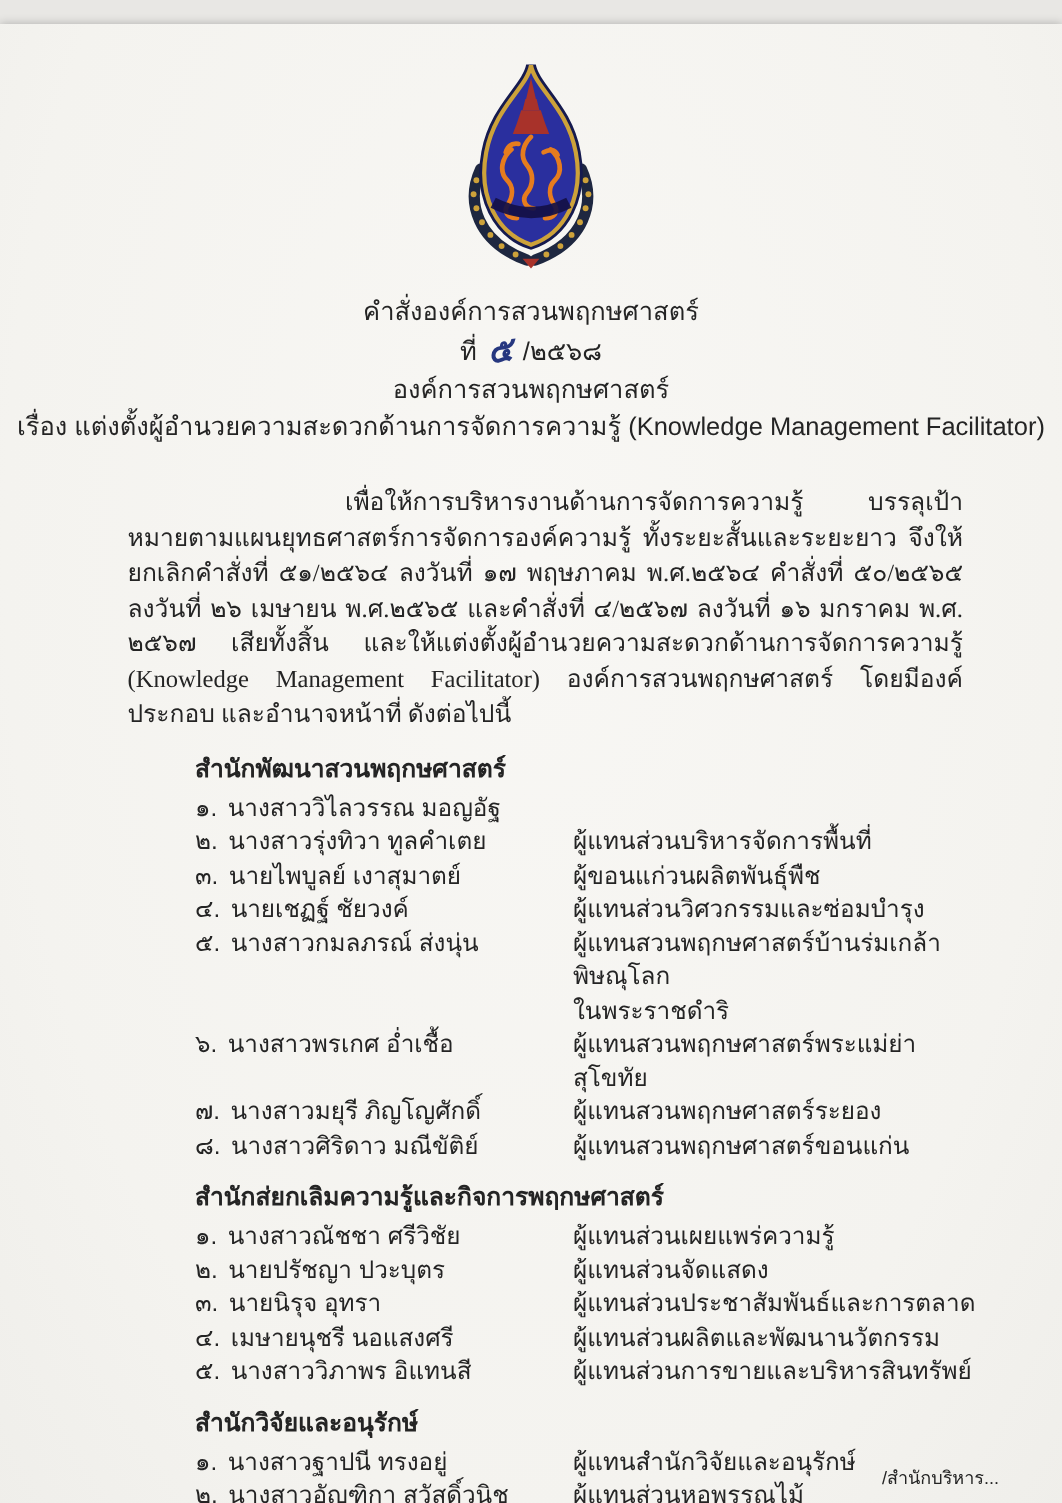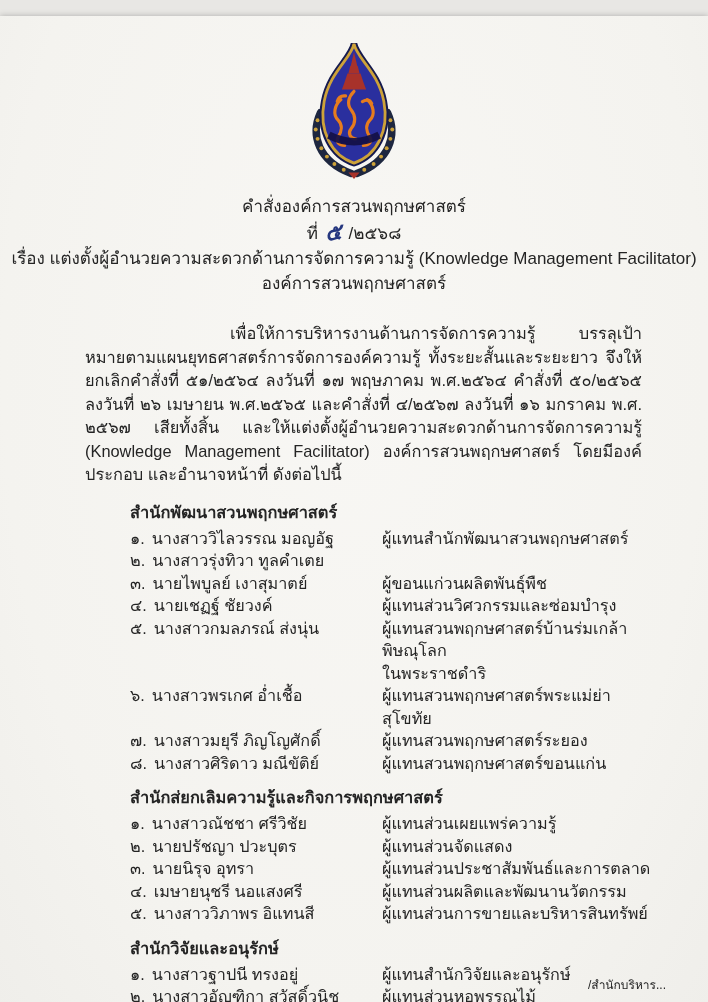--- a/index.html
+++ b/index.html
@@ -21,20 +21,21 @@
     display:inline-block;
     font-size:22px; font-weight:700; font-style:italic;
     transform:rotate(-8deg);
     position:relative; top:1px;
   }
   .body-par{
     margin:26px 66px 0 85px;
     font-size:16.4px; line-height:23.5px;
     text-indent:145px;
     text-align:justify;
+    font-family:Liberation Serif, serif;
   }
   .sections{ margin:12px 0 0 130px; }
   .section{ margin-top:10px; }
   .section-heading{
     font-weight:700; 
     font-size:16.4px; line-height:26px; margin-bottom:2px;
   }
   .member-row{ display:flex; align-items:flex-start; font-size:16.2px; line-height:22.5px; }
   .member-left{ width:252px; display:flex; gap:7px; flex:0 0 auto; }
   .member-num{ flex:0 0 auto; }
@@ -99,42 +100,42 @@
       </svg>
     </div>
 
     <div class="title-block">
       <div>คำสั่งองค์การสวนพฤกษศาสตร์</div>
       <div class="doc-no-line">
         <span>ที่</span>
         <span class="handwritten" id="handwritten-no" style="color: rgb(38, 55, 127);">๕</span>
         <span>/๒๕๖๘</span>
       </div>
+      <div>องค์การสวนพฤกษศาสตร์</div>
       <div>เรื่อง แต่งตั้งผู้อำนวยความสะดวกด้านการจัดการความรู้ (Knowledge Management Facilitator)</div>
-      <div>องค์การสวนพฤกษศาสตร์</div>
     </div>
   </div>
 
   <p class="body-par">เพื่อให้การบริหารงานด้านการจัดการความรู้ บรรลุเป้าหมายตามแผนยุทธศาสตร์การจัดการองค์ความรู้ ทั้งระยะสั้นและระยะยาว จึงให้ยกเลิกคำสั่งที่ ๕๑/๒๕๖๔ ลงวันที่ ๑๗ พฤษภาคม พ.ศ.๒๕๖๔ คำสั่งที่ ๕๐/๒๕๖๕ ลงวันที่ ๒๖ เมษายน พ.ศ.๒๕๖๕ และคำสั่งที่ ๔/๒๕๖๗ ลงวันที่ ๑๖ มกราคม พ.ศ. ๒๕๖๗ เสียทั้งสิ้น และให้แต่งตั้งผู้อำนวยความสะดวกด้านการจัดการความรู้ (Knowledge Management Facilitator) องค์การสวนพฤกษศาสตร์ โดยมีองค์ประกอบ และอำนาจหน้าที่ ดังต่อไปนี้</p>
 
   <div class="sections" id="sections">
       <div class="section">
         <div class="section-heading">สำนักพัฒนาสวนพฤกษศาสตร์</div>
         <div class="member-row">
           <div class="member-left">
             <span class="member-num">๑.</span>
             <span>นางสาววิไลวรรณ มอญอัฐ</span>
           </div>
-          <div class="member-role">ผู้แทนสำนักพัฒนาสวนพฤกษศาสตร์</div>
         </div>
         <div class="member-row">
           <div class="member-left">
             <span class="member-num">๒.</span>
             <span>นางสาวรุ่งทิวา  ทูลคำเตย</span>
           </div>
+          <div class="member-role">ผู้แทนส่วนบริหารจัดการพื้นที่</div>
         </div>
         <div class="member-row">
           <div class="member-left">
             <span class="member-num">๓.</span>
             <span>นายไพบูลย์  เงาสุมาตย์</span>
           </div>
           <div class="member-role">ผู้ขอนแก่วนผลิตพันธุ์พืช</div>
         </div>
         <div class="member-row">
           <div class="member-left">

